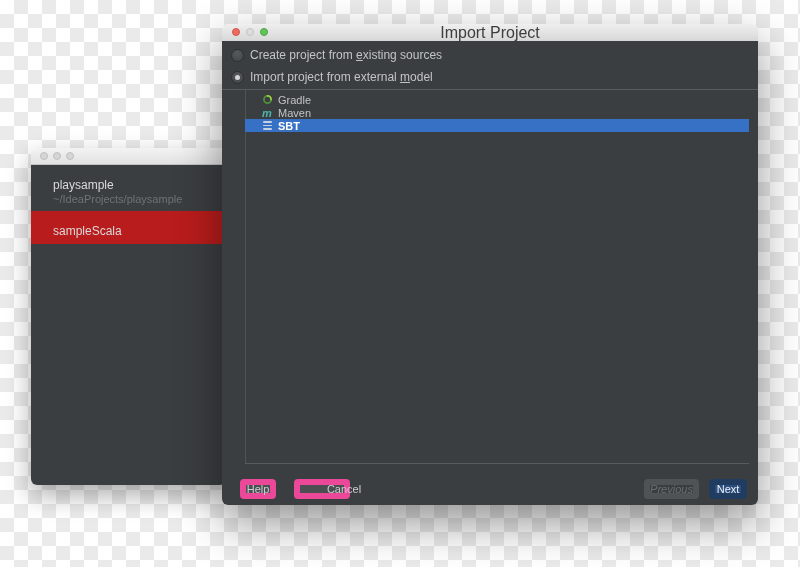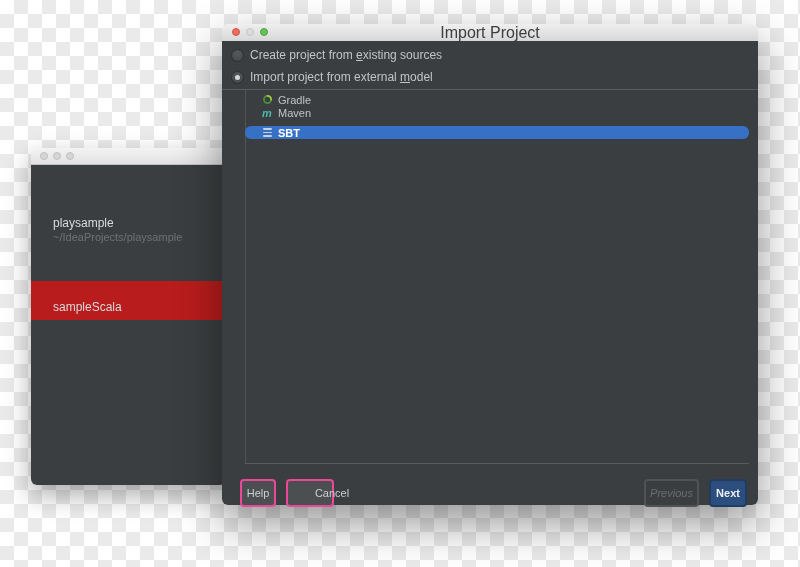--- a/index.html
+++ b/index.html
@@ -30,21 +30,21 @@
   }
   .welcome .wtitlebar {
     height:17px; background:linear-gradient(#f3f3f3,#e2e2e2);
     border-bottom:1px solid #c2c2c2; border-radius:6px 6px 0 0;
     display:flex; align-items:center; gap:5px; padding-left:9px;
   }
   .welcome .wbody {
     position:absolute; left:0; right:0; top:17px; bottom:0;
     background:#3b3e40; border-radius:0 0 6px 6px; overflow:hidden;
   }
-  .project-row { padding:18px 8px 5px 22px;margin-top:32px; }
+  .project-row { padding:12px 8px 5px 22px; }
   .project-row.selected { background:#b91c1c; }
   .project-row .pname { font-size:12px; line-height:16px; color:#d8d9da; }
   .project-row .ppath { font-size:11px; line-height:13px; color:#6f7275; }
   .project-row.selected .ppath { color:#bfc1c3; }
 
   
   .dialog {
     position:absolute; left:222px; top:24px; width:536px; height:481px;
     border-radius:6px; box-shadow:0 18px 45px rgba(0,0,0,0.42);
   }
@@ -82,37 +82,37 @@
   .panel-left  { position:absolute; left:23px; top:49px; width:1px; height:373px; background:#515457; }
   .hsep-bottom { position:absolute; left:23px; right:9px; top:422px; height:1px; background:#595c5e; }
 
   .list-item {
     position:absolute; left:23px; right:9px; height:13px;
     display:flex; align-items:center; padding-left:16px;
     font-size:11px; color:#c1c3c5; white-space:nowrap; cursor:default;
   }
   .list-item.row0 { top:52px; }
   .list-item.row1 { top:65px; }
-  .list-item.row2 { top:85px;border-radius:6px; }
+  .list-item.row2 { top:78px; }
   .list-item.selected { background:#3671c6; color:#ffffff; font-weight:bold; }
   .li-icon { width:12px; height:12px; margin-right:5px; display:flex; align-items:center; justify-content:center; flex:0 0 12px; }
   .maven-m { font-size:11px; font-weight:bold; font-style:italic; color:#4db6ac; line-height:12px; }
   .sbt-lines { display:flex; flex-direction:column; gap:2px; width:9px; }
   .sbt-lines span { display:block; height:1.5px; background:#c6d1df; border-radius:1px; }
 
   .btn {
-    position:absolute; top:438px; height:28px; border-radius:4px;
+    position:absolute; top:438px; height:20px; border-radius:4px;
     font-family:"Liberation Sans", sans-serif; font-size:11px;
     display:flex; align-items:center; justify-content:center;
-    background:#4b4f51; border:2px solid #ec4899; color:#cdcfd1; cursor:default;
+    background:#4b4f51; border:6px solid #ec4899; color:#cdcfd1; cursor:default;
   }
   .btn.help     { left:18px;  width:36px; }
-  .btn.cancel   { left:64px;  width:47px;padding-left:44px; }
+  .btn.cancel   { left:72px;  width:47px;padding-left:44px; }
   .btn.previous { left:422px; width:55px; background:transparent; border-color:#505355; color:#6a6d70;font-style:italic; }
-  .btn.next     { left:487px; width:38px; background:#2b4e7e; border-color:#203c60; color:#eef1f5;font-weight:bold; }
+  .btn.next     { left:487px; width:38px; background:#2b4e7e; border-color:#203c60; color:#eef1f5; }
 </style>
 </head>
 <body>
 
 <div class="stage">
 
   <div class="welcome">
     <div class="wtitlebar">
       <span class="tl inactive"></span>
       <span class="tl inactive"></span>

